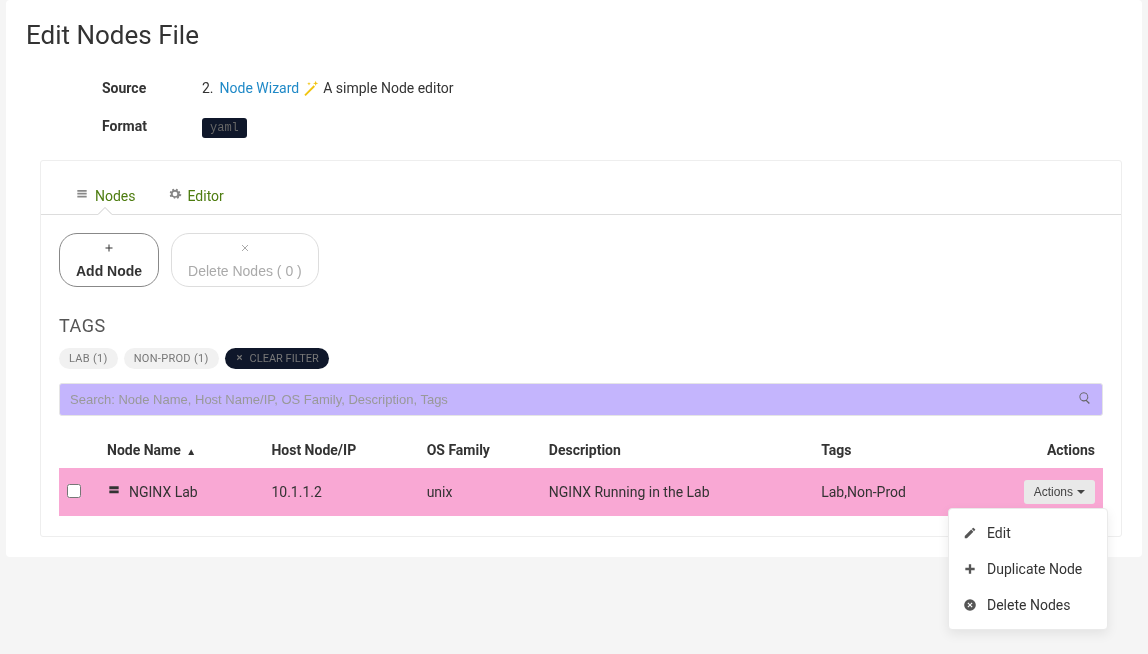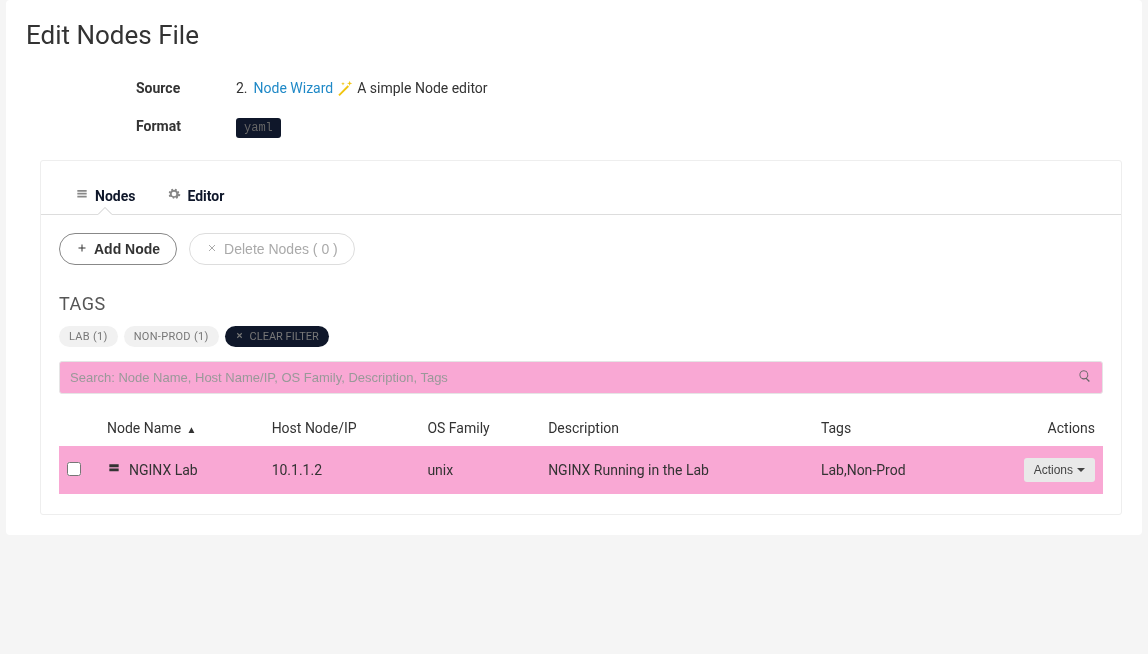--- a/index.html
+++ b/index.html
@@ -21,21 +21,21 @@
 }
 .page-title {
   font-size: 26px;
   font-weight: 400;
   color: #333;
   margin-bottom: 30px;
 }
 .info-row {
   display: flex;
   margin-bottom: 22px;
-  margin-left: 110px;
+  margin-left: 76px;
 }
 .info-label {
   font-weight: 700;
   color: #333;
   width: 80px;
   text-align: left;
 }
 .info-value {
   margin-left: 20px;
   display: flex;
@@ -64,22 +64,22 @@
   display: flex;
   border-bottom: 1px solid #ddd;
   padding: 0 18px;
   padding-top: 18px;
 }
 .tab {
   padding: 8px 16px 10px 16px;
   display: flex;
   align-items: center;
   gap: 6px;
-  color: #0f172a;
-  font-weight: 700;
+  color: #4d7c0f;
+  font-weight: 400;
   cursor: pointer;
   position: relative;
 }
 .tab.active::after {
   content: "";
   position: absolute;
   bottom: -1px;
   left: 50%;
   transform: translateX(-50%);
   width: 0; height: 0;
@@ -99,20 +99,21 @@
   background: #fff;
   border-radius: 18px;
   padding: 7px 16px;
   font-size: 14px;
   font-weight: 700;
   color: #333;
   display: inline-flex;
   align-items: center;
   gap: 6px;
   cursor: pointer;
+  flex-direction: column;
 }
 .btn.ghost {
   border: 1px solid #ddd;
   color: #aaa;
   font-weight: 400;
   cursor: default;
 }
 .btn .icon svg { width: 12px; height: 12px; fill: currentColor; }
 .tags-heading {
   font-size: 18px;
@@ -141,21 +142,21 @@
   font-size: 11px;
   padding: 4px 10px;
   border-radius: 12px;
   display: inline-flex;
   align-items: center;
   gap: 6px;
   cursor: pointer;
 }
 .search-bar {
   margin: 0 18px;
-  background: #f9a8d4;
+  background: #c4b5fd;
   border: 1px solid #e5e5e5;
   border-radius: 3px;
   display: flex;
   align-items: center;
   padding: 7px 10px;
 }
 .search-bar input {
   flex: 1;
   border: none;
   background: transparent;
@@ -165,21 +166,21 @@
 }
 .search-bar input::placeholder { color: #999; }
 .search-bar .search-icon svg { width: 14px; height: 14px; fill: #666; }
 .table {
   margin: 16px 18px 0 18px;
   width: calc(100% - 36px);
   border-collapse: collapse;
 }
 .table th {
   text-align: left;
-  font-weight: 400;
+  font-weight: 700;
   color: #333;
   padding: 10px 8px;
   font-size: 14px;
 }
 .table th.actions-th { text-align: right; }
 .table td {
   padding: 12px 8px;
   color: #333;
   font-size: 14px;
 }
@@ -366,13 +367,33 @@
               <span>Actions</span>
               <span class="caret-down"></span>
             </button>
           </td>
         </tr>
       </tbody>
     </table>
   </div>
 
 
+  <div class="dropdown">
+    <div class="dropdown-item">
+      <svg viewBox="0 0 24 24">
+          <path d="M3 17.25V21h3.75L17.81 9.94l-3.75-3.75L3 17.25zM20.71 7.04a1 1 0 000-1.41l-2.34-2.34a1 1 0 00-1.41 0l-1.83 1.83 3.75 3.75 1.83-1.83z"></path>
+        </svg>
+      <span>Edit</span>
+    </div>
+    <div class="dropdown-item">
+      <svg viewBox="0 0 24 24">
+          <path d="M10 4h4v6h6v4h-6v6h-4v-6H4v-4h6z"></path>
+        </svg>
+      <span>Duplicate Node</span>
+    </div>
+    <div class="dropdown-item">
+      <svg viewBox="0 0 24 24">
+          <path d="M12 2a10 10 0 100 20 10 10 0 000-20zm4.3 13L15 16.3 12 13.3l-3 3L7.7 15l3-3-3-3L9 7.7l3 3 3-3L16.3 9l-3 3z"></path>
+        </svg>
+      <span>Delete Nodes</span>
+    </div>
+  </div>
 </div>
 
 </body></html>

